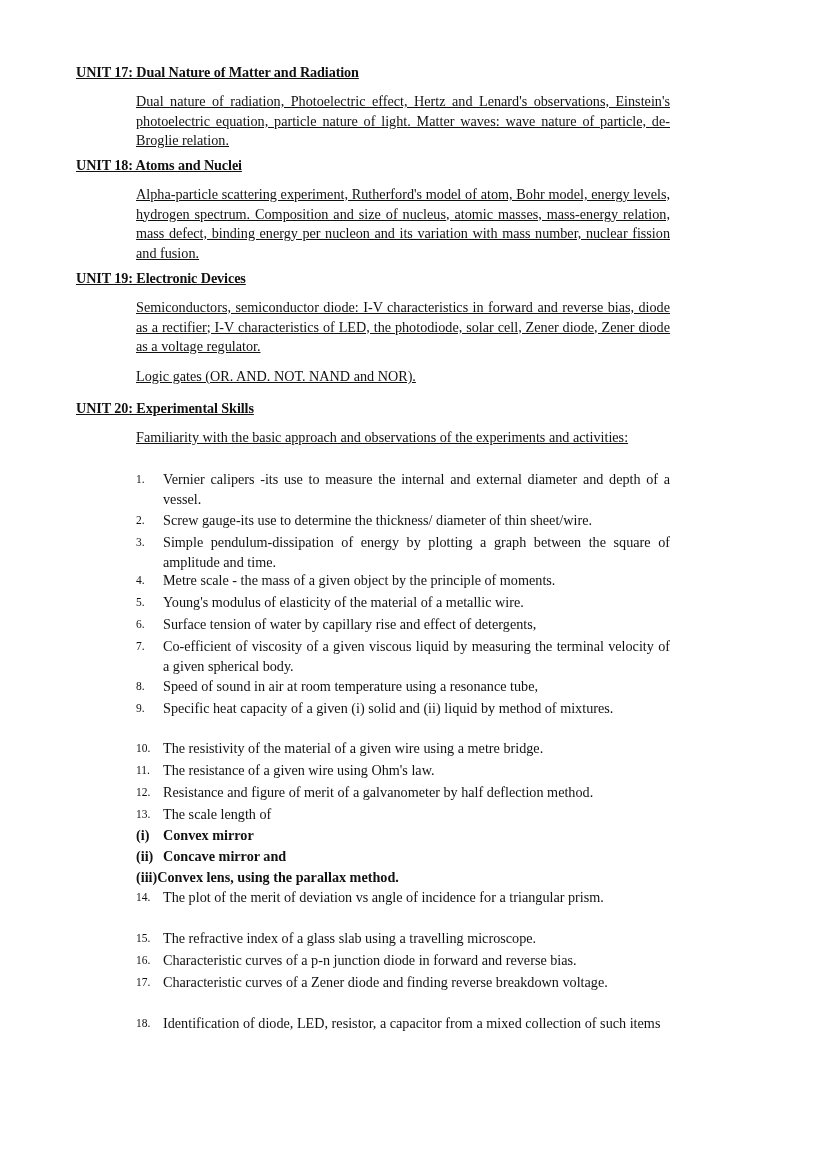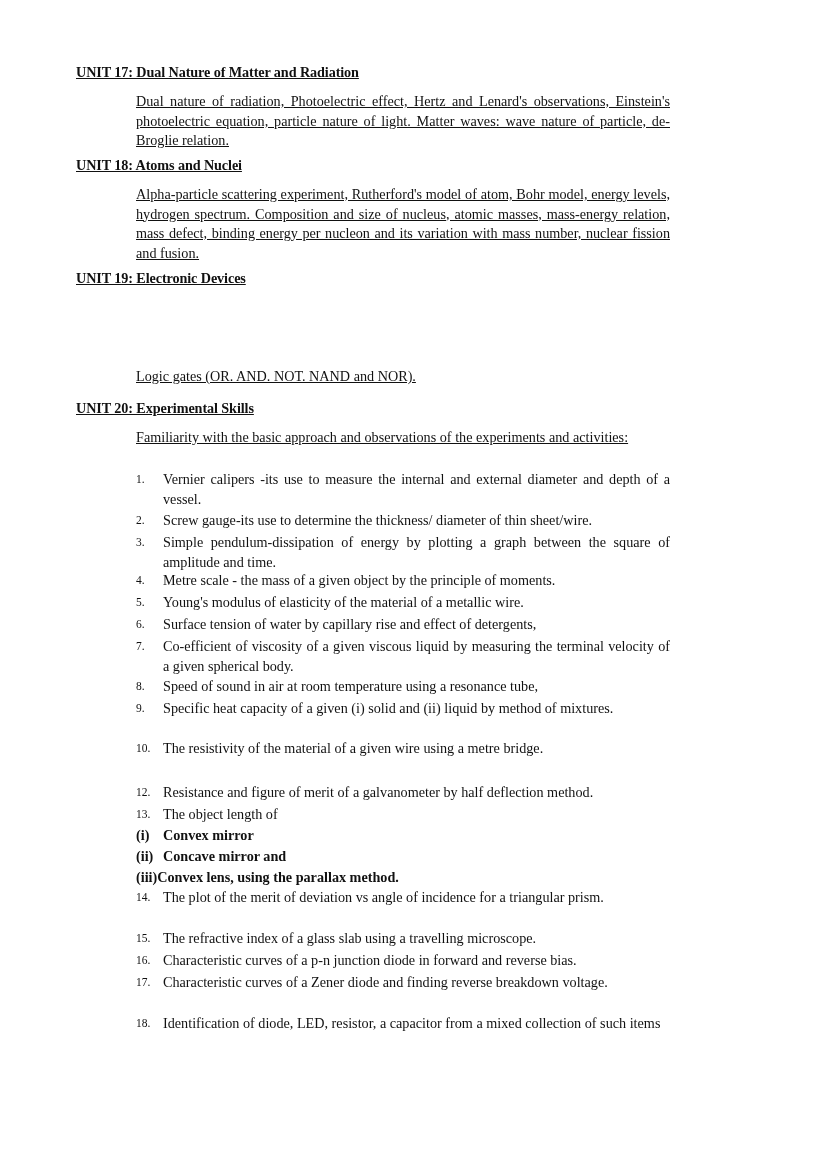--- a/index.html
+++ b/index.html
@@ -20,20 +20,21 @@
 
 <div class="page">
 
   <div class="unit-title" style="top:64px">UNIT 17: Dual Nature of Matter and Radiation</div>
   <div class="para" style="top:92px">Dual nature of radiation, Photoelectric effect, Hertz and Lenard's observations, Einstein's photoelectric equation, particle nature of light. Matter waves: wave nature of particle, de- Broglie relation.</div>
 
   <div class="unit-title" style="top:157px">UNIT 18: Atoms and Nuclei</div>
   <div class="para" style="top:185px">Alpha-particle scattering experiment, Rutherford's model of atom, Bohr model, energy levels, hydrogen spectrum. Composition and size of nucleus, atomic masses, mass-energy relation, mass defect, binding energy per nucleon and its variation with mass number, nuclear fission and fusion.</div>
 
   <div class="unit-title" style="top:270px">UNIT 19: Electronic Devices</div>
+  <div class="para" style="top:298px">Semiconductors, semiconductor diode: I-V characteristics in forward and reverse bias, diode as a rectifier; I-V characteristics of LED, the photodiode, solar cell, Zener diode, Zener diode as a voltage regulator.</div>
   <div class="para" style="top:367px">Logic gates (OR. AND. NOT. NAND and NOR).</div>
 
   <div class="unit-title" style="top:400px">UNIT 20: Experimental Skills</div>
   <div class="para" style="top:428px">Familiarity with the basic approach and observations of the experiments and activities:</div>
 
   <div class="item" style="top:470px">
     <span class="num">1.</span>
     <span class="txt">Vernier calipers -its use to measure the internal and external diameter and depth of a vessel.</span>
   </div>
   <div class="item" style="top:511px">
@@ -65,27 +66,31 @@
     <span class="txt">Speed of sound in air at room temperature using a resonance tube,</span>
   </div>
   <div class="item" style="top:699px">
     <span class="num">9.</span>
     <span class="txt">Specific heat capacity of a given (i) solid and (ii) liquid by method of mixtures.</span>
   </div>
   <div class="item" style="top:739px">
     <span class="num">10.</span>
     <span class="txt">The resistivity of the material of a given wire using a metre bridge.</span>
   </div>
+  <div class="item" style="top:761px">
+    <span class="num">11.</span>
+    <span class="txt">The resistance of a given wire using Ohm's law.</span>
+  </div>
   <div class="item" style="top:783px">
     <span class="num">12.</span>
     <span class="txt">Resistance and figure of merit of a galvanometer by half deflection method.</span>
   </div>
   <div class="item" style="top:805px">
     <span class="num">13.</span>
-    <span class="txt">The object length of</span>
+    <span class="txt">The scale length of</span>
   </div>
 
   <div class="sub" style="top:826px">
     <span class="num">(i)</span><span>Convex mirror</span>
   </div>
   <div class="sub" style="top:847px">
     <span class="num">(ii)</span><span>Concave mirror and</span>
   </div>
   <div class="sub" style="top:868px">
     <span class="num" style="width:auto">(iii)</span><span>Convex lens, using the parallax method.</span>

